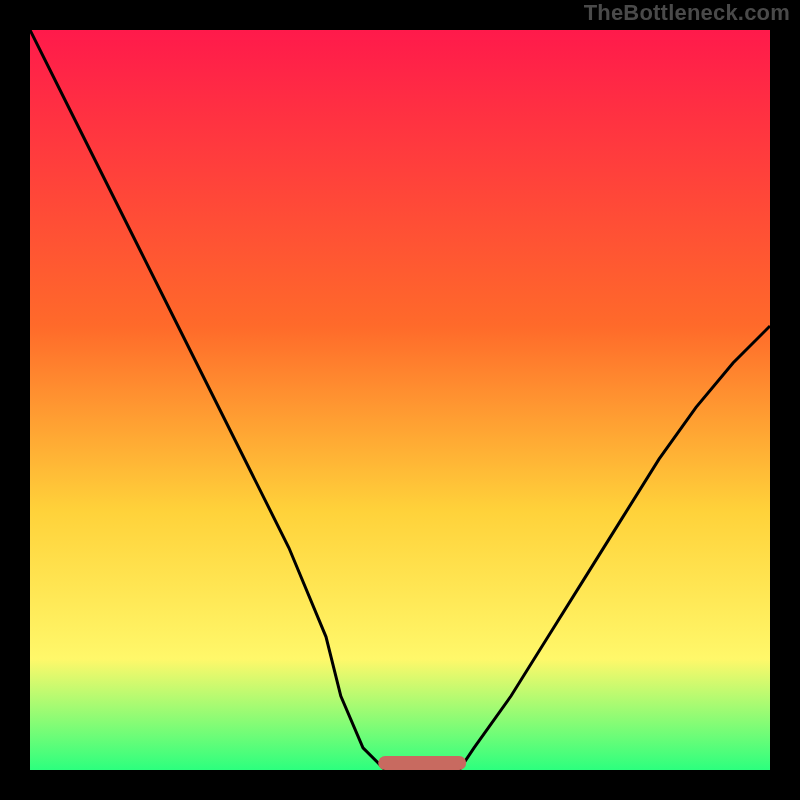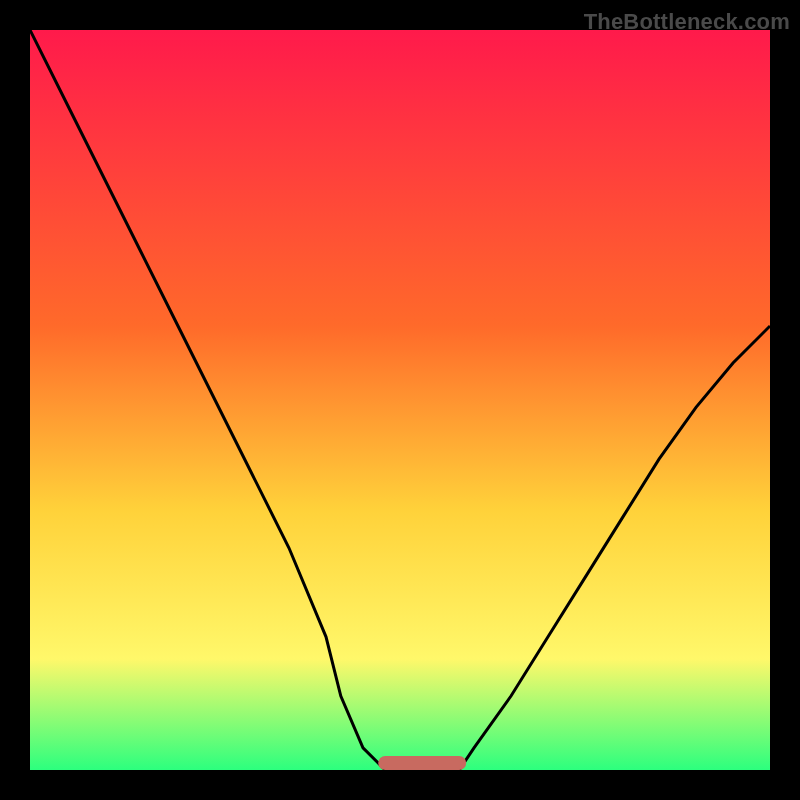--- a/index.html
+++ b/index.html
@@ -12,21 +12,21 @@
     font-family: Arial, Helvetica, sans-serif;
   }
   .frame {
     position: relative;
     width: 800px;
     height: 800px;
     background: #000;
   }
   .watermark {
     position: absolute;
-    top: 9px;
+    top: 0;
     right: 10px;
     color: #4a4a4a;
     font-size: 22px;
     font-weight: 600;
     letter-spacing: 0.2px;
     z-index: 5;
   }
   .plot-wrap {
     position: absolute;
     left: 30px;

